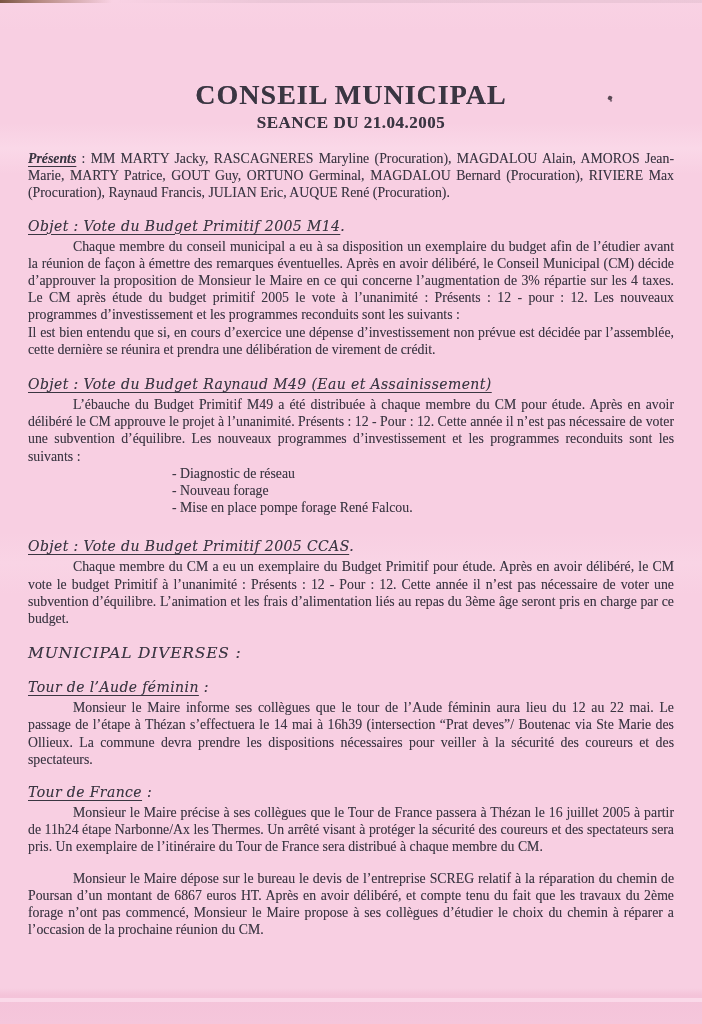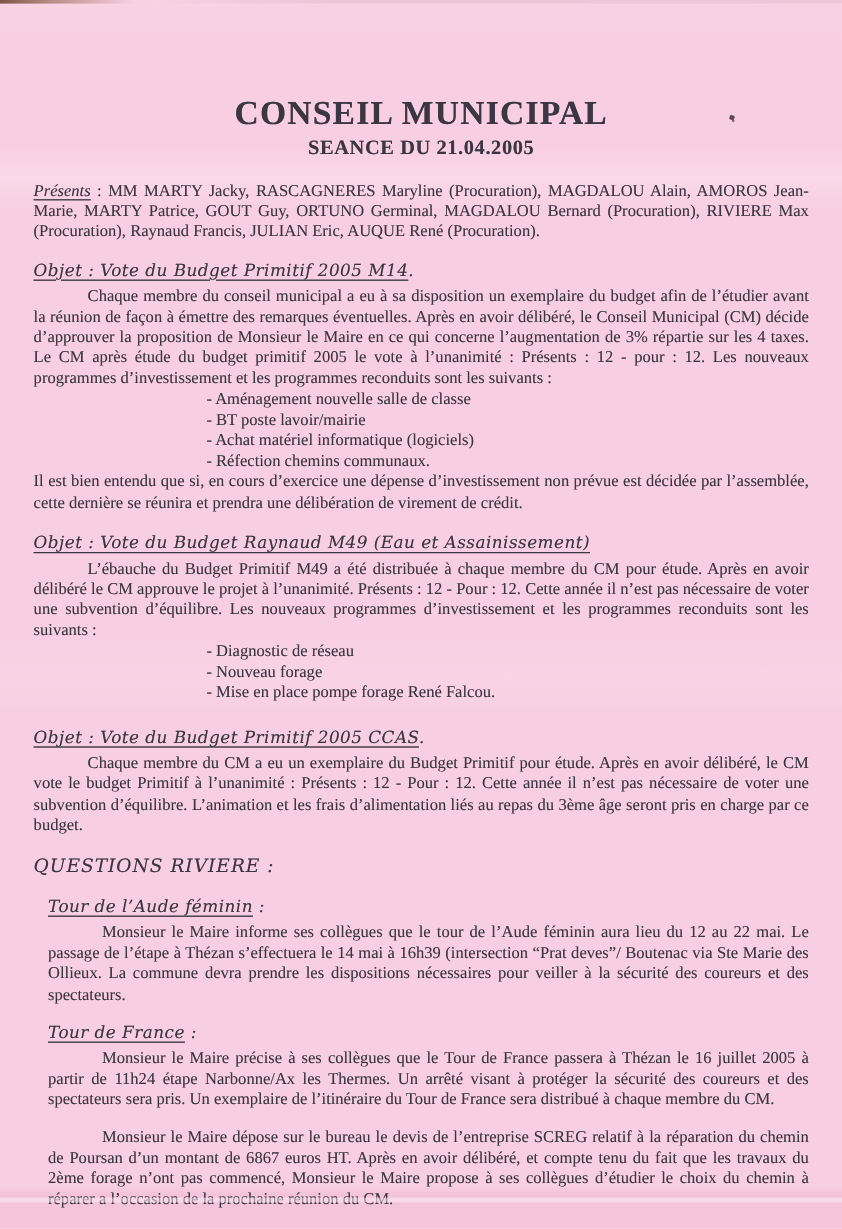--- a/index.html
+++ b/index.html
@@ -53,21 +53,21 @@
   }
   
   p{
     font-size:13.8px;line-height:17.2px;
     text-align:justify;
     text-shadow:0 0 0.4px rgba(50,40,60,0.35);
   }
   p.indent{text-indent:45px;}
   .attendees{margin-top:15px;}
   .attendees .label{
-    font-style:italic;font-weight:normal;
+    font-style:italic;font-weight:bold;
     text-decoration:underline;text-underline-offset:2.5px;
   }
   section{margin-top:14px;}
   h3{
     font-family:"DejaVu Serif","Liberation Serif",serif;
     font-style:italic;font-weight:normal;
     font-size:14px;line-height:20px;
     letter-spacing:0.4px;
     margin-bottom:2px;
     text-shadow:0 0 0.4px rgba(50,40,60,0.4);
@@ -79,21 +79,21 @@
     padding-left:144px;
     text-shadow:0 0 0.4px rgba(50,40,60,0.35);
   }
   .questions-heading{
     font-family:"DejaVu Serif","Liberation Serif",serif;
     font-style:italic;font-weight:normal;
     font-size:15.5px;line-height:20px;letter-spacing:0.8px;
     margin-top:16px;
     text-shadow:0 0 0.4px rgba(50,40,60,0.4);
   }
-  .topic{margin-top:14px;margin-left:12px;}
+  .topic{margin-top:14px;}
   .sec-m49{margin-top:16px;}
   .sec-ccas{margin-top:20px;}
 </style>
 </head>
 <body>
 
 <div class="sheet">
   <div class="top-edge"></div>
   <div class="speck"></div>
   <div class="bottom-light-line"></div>
@@ -101,45 +101,39 @@
   <header>
     <h1>CONSEIL MUNICIPAL</h1>
     <h2>SEANCE DU 21.04.2005</h2>
   </header>
 
   <p class="attendees"><span class="label">Présents</span><span> : MM MARTY Jacky, RASCAGNERES Maryline (Procuration), MAGDALOU Alain, AMOROS Jean-Marie, MARTY Patrice, GOUT Guy, ORTUNO Germinal, MAGDALOU Bernard (Procuration), RIVIERE Max (Procuration), Raynaud Francis, JULIAN Eric, AUQUE René (Procuration).</span></p>
 
   <section class="sec-m14">
     <h3><span class="u">Objet : Vote du Budget Primitif 2005 M14</span><span>.</span></h3>
     <p class="indent">Chaque membre du conseil municipal a eu à sa disposition un exemplaire du budget afin de l’étudier avant la réunion de façon à émettre des remarques éventuelles. Après en avoir délibéré, le Conseil Municipal (CM) décide d’approuver la proposition de Monsieur le Maire en ce qui concerne l’augmentation de 3% répartie sur les 4 taxes. Le CM après étude du budget primitif 2005 le vote à l’unanimité : Présents : 12 - pour : 12. Les nouveaux programmes d’investissement et les programmes reconduits sont les suivants :</p>
-    <ul>
-      <li>- Aménagement nouvelle salle de classe</li>
-      <li>- BT poste lavoir/mairie</li>
-      <li>- Achat matériel informatique (logiciels)</li>
-      <li>- Réfection chemins communaux.</li>
-    </ul>
     <p>Il est bien entendu que si, en cours d’exercice une dépense d’investissement non prévue est décidée par l’assemblée, cette dernière se réunira et prendra une délibération de virement de crédit.</p>
   </section>
 
   <section class="sec-m49">
     <h3><span class="u">Objet : Vote du Budget Raynaud M49 (Eau et Assainissement)</span><span></span></h3>
     <p class="indent">L’ébauche du Budget Primitif M49 a été distribuée à chaque membre du CM pour étude. Après en avoir délibéré le CM approuve le projet à l’unanimité. Présents : 12 - Pour : 12. Cette année il n’est pas nécessaire de voter une subvention d’équilibre. Les nouveaux programmes d’investissement et les programmes reconduits sont les suivants :</p>
     <ul>
       <li>- Diagnostic de réseau</li>
       <li>- Nouveau forage</li>
       <li>- Mise en place pompe forage René Falcou.</li>
     </ul>
   </section>
 
   <section class="sec-ccas">
     <h3><span class="u">Objet : Vote du Budget Primitif 2005 CCAS</span><span>.</span></h3>
     <p class="indent">Chaque membre du CM a eu un exemplaire du Budget Primitif pour étude. Après en avoir délibéré, le CM vote le budget Primitif à l’unanimité : Présents : 12 - Pour : 12. Cette année il n’est pas nécessaire de voter une subvention d’équilibre. L’animation et les frais d’alimentation liés au repas du 3ème âge seront pris en charge par ce budget.</p>
   </section>
 
-  <div class="questions-heading">QUESTIONS RIVIERE :</div>
+  <div class="questions-heading">MUNICIPAL DIVERSES :</div>
 
   <section class="topic">
     <h3><span class="u">Tour de l’Aude féminin</span><span> :</span></h3>
     <p class="indent">Monsieur le Maire informe ses collègues que le tour de l’Aude féminin aura lieu du 12 au 22 mai. Le passage de l’étape à Thézan s’effectuera le 14 mai à 16h39 (intersection “Prat deves”/ Boutenac via Ste Marie des Ollieux. La commune devra prendre les dispositions nécessaires pour veiller à la sécurité des coureurs et des spectateurs.</p>
   </section>
 
   <section class="topic">
     <h3><span class="u">Tour de France</span><span> :</span></h3>
     <p class="indent">Monsieur le Maire précise à ses collègues que le Tour de France passera à Thézan le 16 juillet 2005 à partir de 11h24 étape Narbonne/Ax les Thermes. Un arrêté visant à protéger la sécurité des coureurs et des spectateurs sera pris. Un exemplaire de l’itinéraire du Tour de France sera distribué à chaque membre du CM.</p>
   </section>

